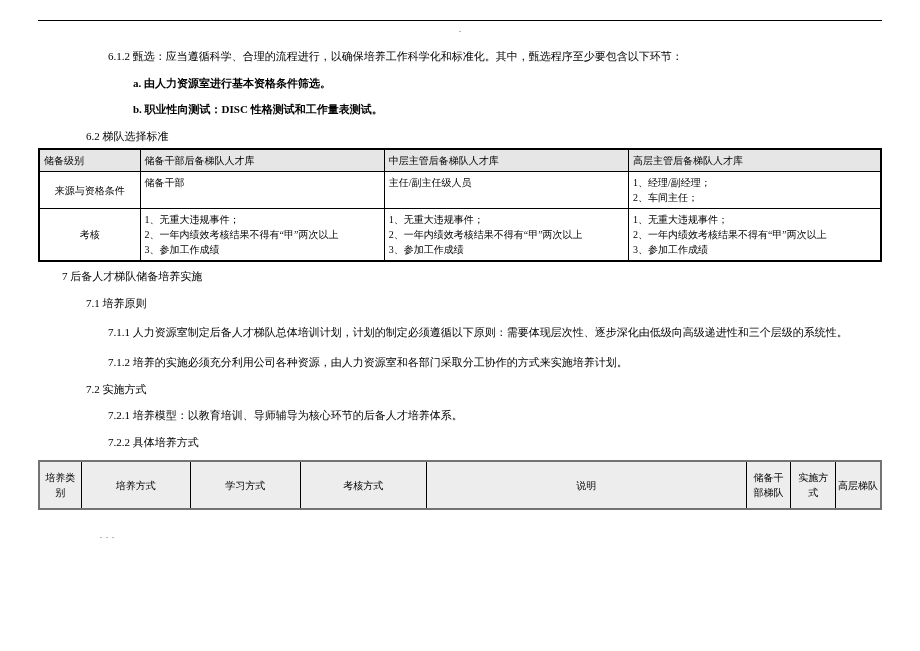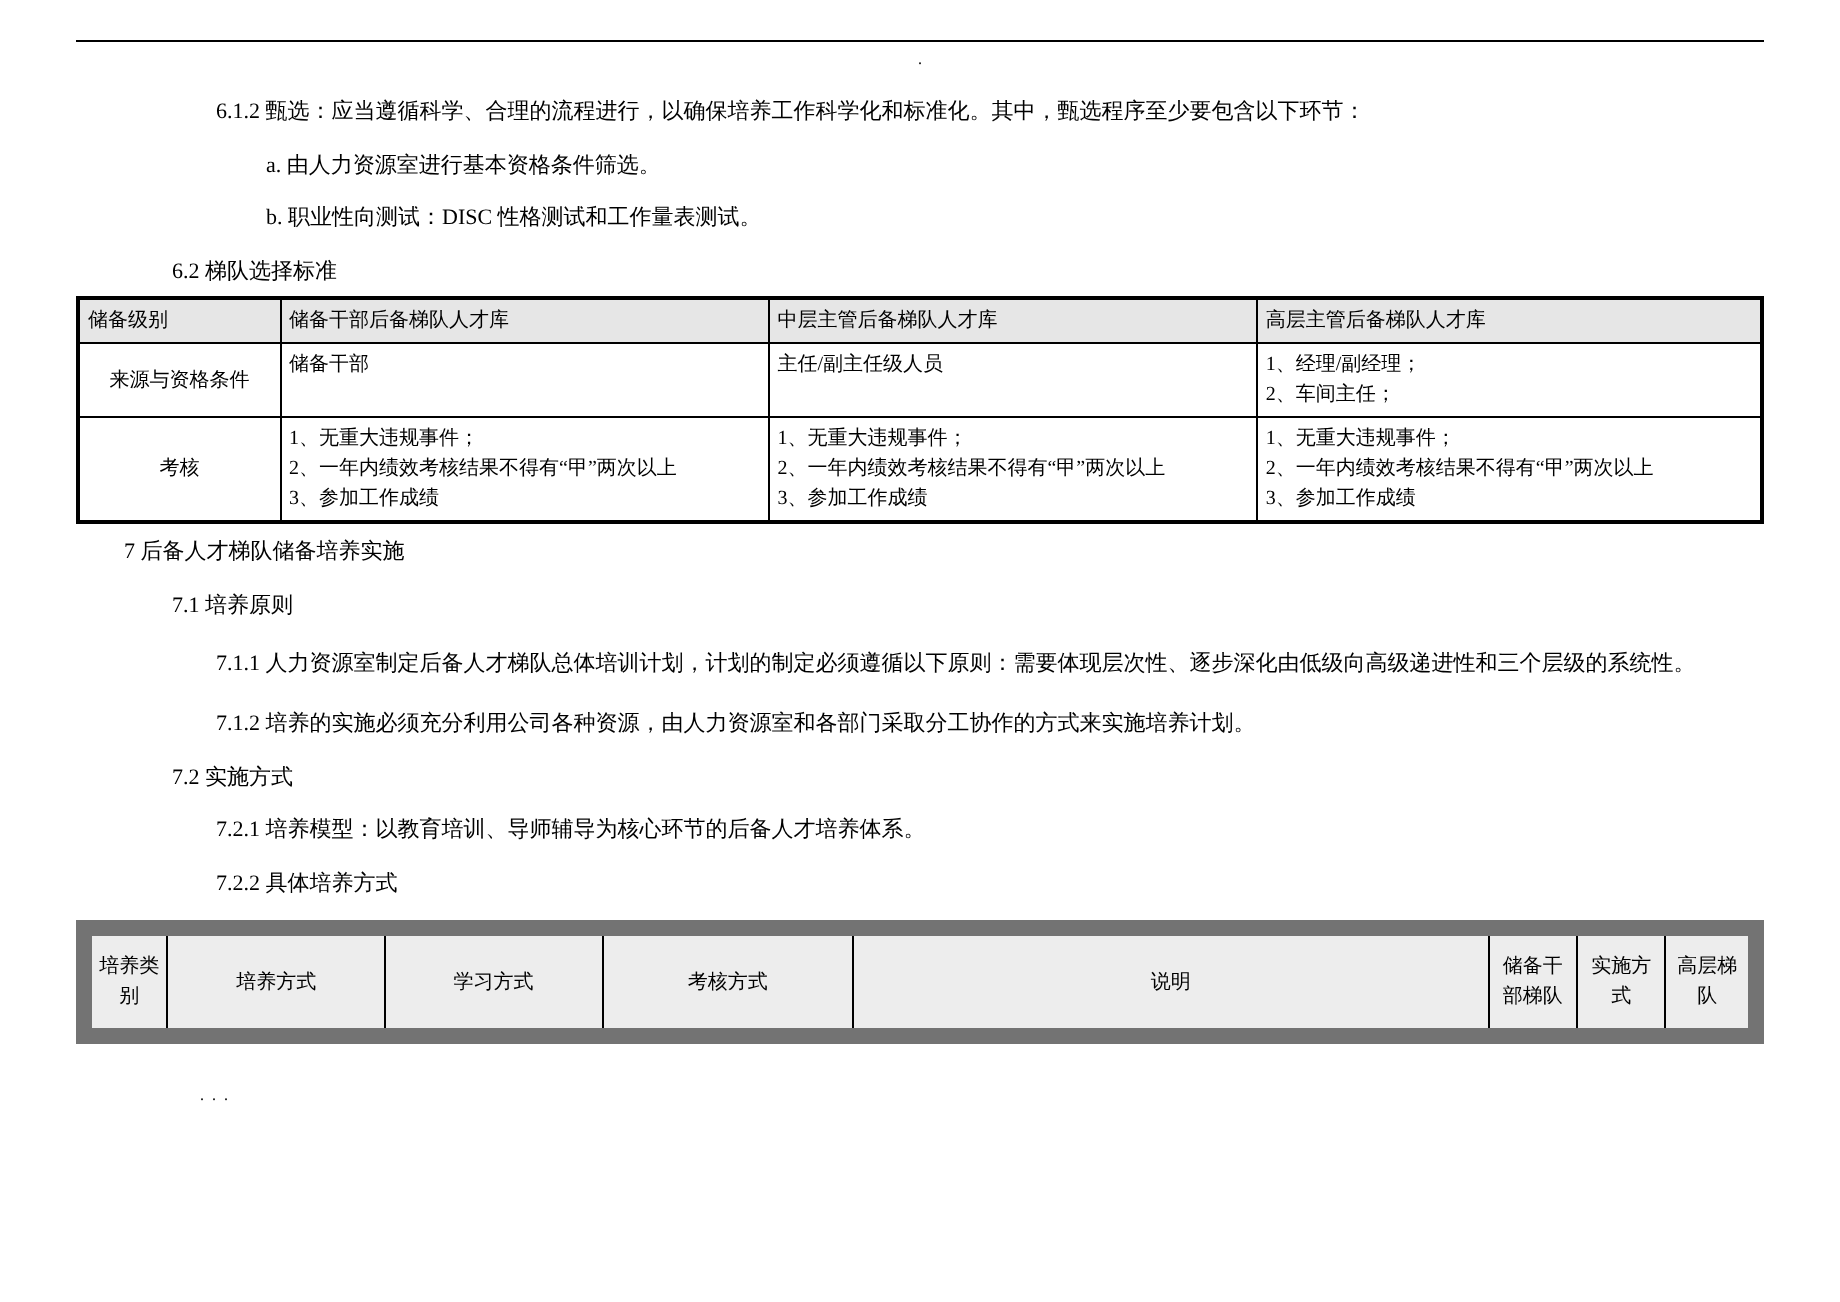--- a/index.html
+++ b/index.html
@@ -11,21 +11,21 @@
       font-size: 11px;
       color: #000;
       padding: 20px 38px 0 38px;
       position: relative;
       line-height: 1.5;
     }
     .top-rule { border-top: 1px solid #000; margin-bottom: 3px; }
     .top-dot { text-align: center; font-size: 8px; margin-bottom: 12px; }
     .para { margin-bottom: 10px; }
     .indent1 { padding-left: 70px; }
-    .indent2 { padding-left: 95px; }
+    .indent2 { padding-left: 95px; font-weight: bold; }
     .indent1b { padding-left: 48px; }
     .indent0 { padding-left: 24px; }
     .sect { padding-left: 48px; margin-bottom: 2px; margin-top: 4px; }
     table {
       border-collapse: collapse;
       width: 100%;
       font-size: 10px;
       margin-top: 4px;
       margin-bottom: 6px;
     }
@@ -35,21 +35,21 @@
       padding: 3px 4px;
       vertical-align: top;
     }
     table.t1 th {
       background: #e6e6e6;
       text-align: left;
       font-weight: normal;
     }
     table.t1 td.center { text-align: center; vertical-align: middle; margin-left: 10px; }
     table.t1 td.lefttop { text-align: left; vertical-align: top; }
-    table.t2 { border: 8px solid #737373; }
+    table.t2 { border: 2px solid #737373; }
     table.t2 th {
       border: 1px solid #000;
       background: #ededed;
       text-align: center;
       font-weight: normal;
       padding: 8px 2px;
       font-size: 10px;
     }
     .bottom-dots { padding-left: 62px; font-size: 8px; margin-top: 20px; letter-spacing: 1px; }
   </style>

